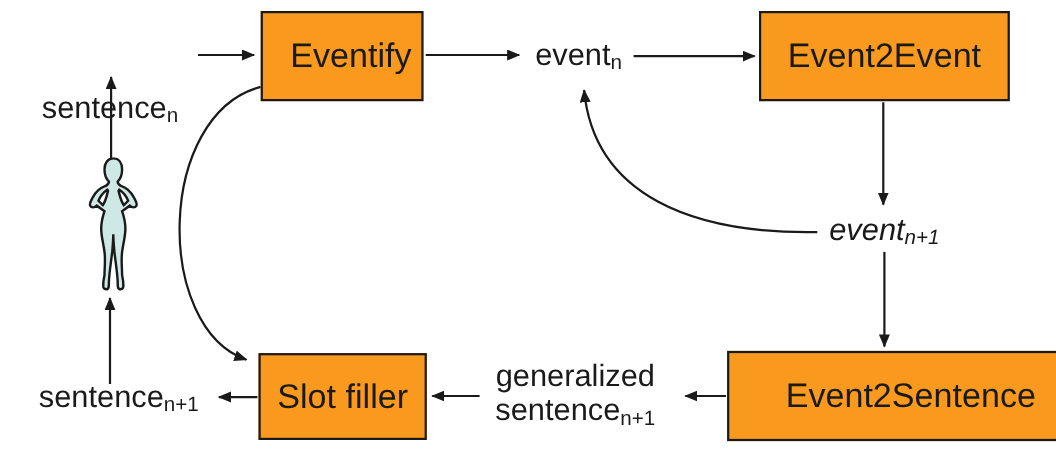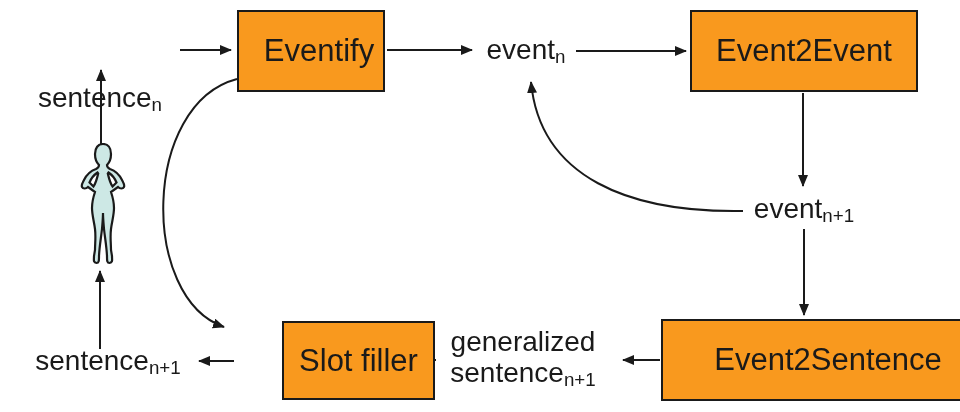--- a/index.html
+++ b/index.html
@@ -26,33 +26,33 @@
     border:2px solid var(--box_border);
     box-sizing:border-box;
     display:flex;align-items:center;justify-content:center;
     font-size:31px;
     color:var(--text);
     white-space:nowrap;
   }
   .node-eventify{left:237px;top:10px;width:148px;height:82px;padding-left:16px;}
   .node-event2event{left:690px;top:10px;width:228px;height:82px;align-items:center;}
   .node-event2sentence{left:661px;top:319px;width:334px;height:82px;}
-  .node-slotfiller{left:235px;top:321px;width:153px;height:79px;margin-left:47px;}
+  .node-slotfiller{left:235px;top:321px;width:153px;height:79px;}
   .lbl{
     position:absolute;
     font-size:28px;
     line-height:31px;
     text-align:center;
     white-space:nowrap;
     color:var(--text);
   }
   .sub{font-size:0.67em;vertical-align:-4px;}
   .lbl-sentence-n{left:24px;top:36px;width:152px;margin-top:46px;}
   .lbl-event-n{left:478px;top:34px;width:96px;}
-  .lbl-event-n1{left:748px;top:193px;width:112px;}
+  .lbl-event-n1{left:748px;top:193px;width:112px;font-style:italic;}
   .lbl-generalized{left:432px;top:326px;width:182px;}
   .lbl-sentence-n1{left:18px;top:345px;width:180px;}
   .human{position:absolute;left:78px;top:143px;width:50px;height:122px;}
 </style>
 </head>
 <body>
 
 <div class="canvas">
 
   <svg class="arrows" viewBox="0 0 960 412" xmlns="http://www.w3.org/2000/svg">

